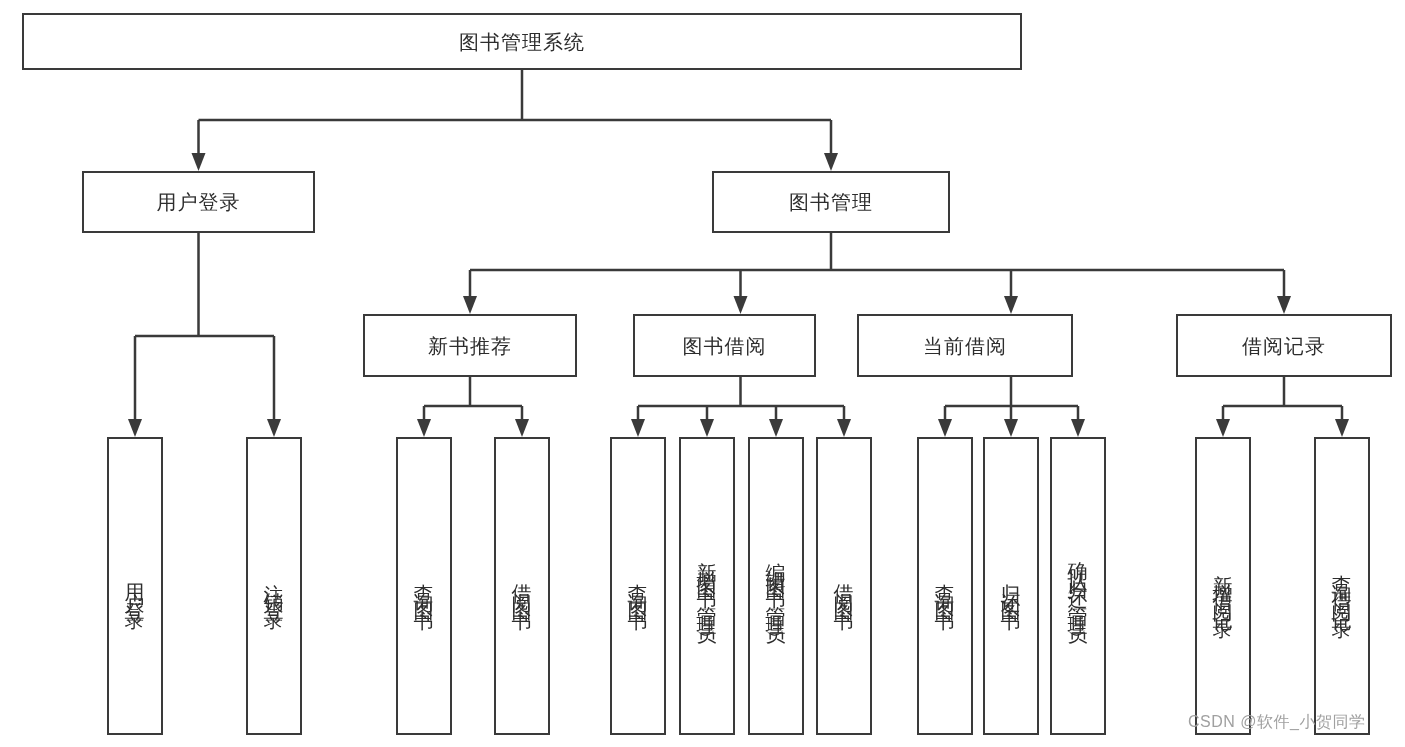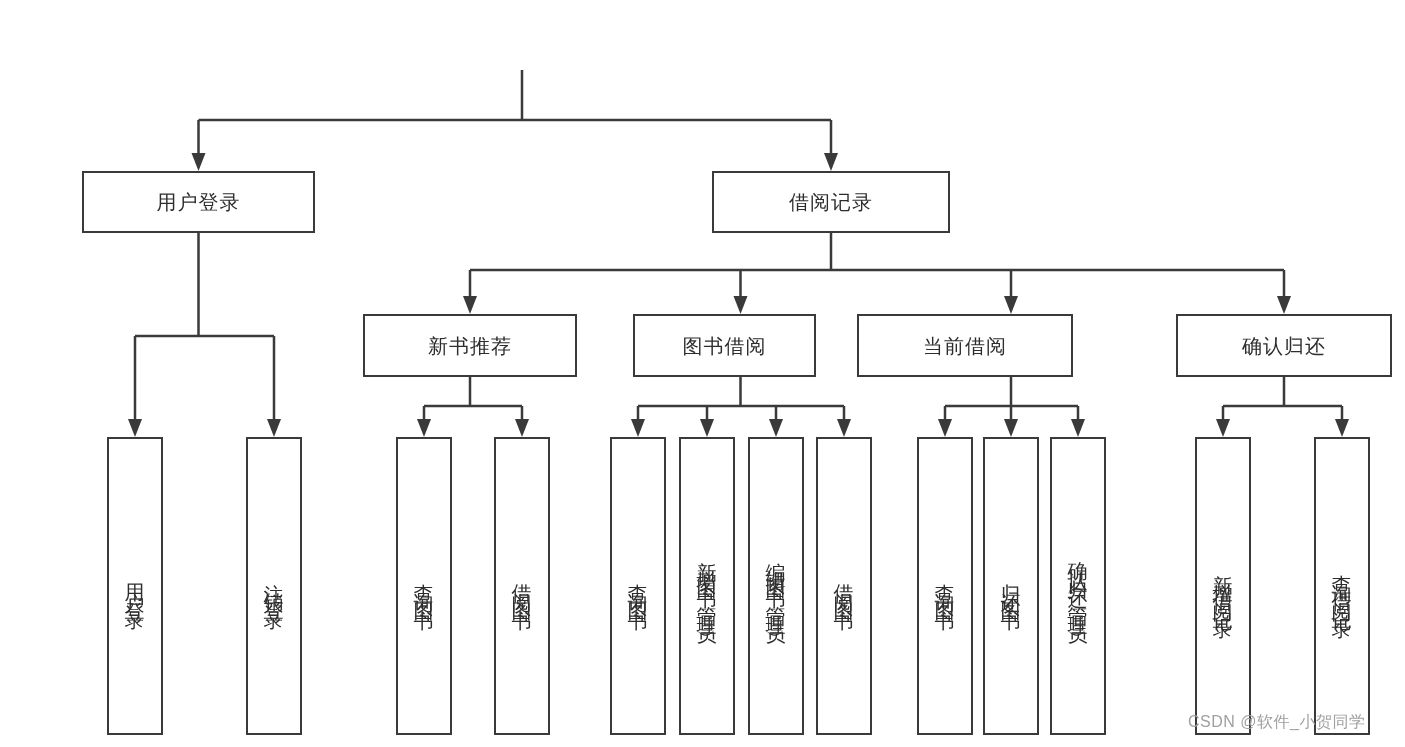--- a/index.html
+++ b/index.html
@@ -58,28 +58,29 @@
       <polygon points="837,419 851,419 844,437" fill="#3a3a3a"></polygon>
       <path d="M1011,377 L1011,406 M945,406 L1078,406 M945,406 L945,423 M1011,406 L1011,423 M1078,406 L1078,423" fill="none" stroke="#3a3a3a" stroke-width="2.5"></path>
       <polygon points="938,419 952,419 945,437" fill="#3a3a3a"></polygon>
       <polygon points="1004,419 1018,419 1011,437" fill="#3a3a3a"></polygon>
       <polygon points="1071,419 1085,419 1078,437" fill="#3a3a3a"></polygon>
       <path d="M1284,377 L1284,406 M1223,406 L1342,406 M1223,406 L1223,423 M1342,406 L1342,423" fill="none" stroke="#3a3a3a" stroke-width="2.5"></path>
       <polygon points="1216,419 1230,419 1223,437" fill="#3a3a3a"></polygon>
       <polygon points="1335,419 1349,419 1342,437" fill="#3a3a3a"></polygon>
     </svg>
 
+  <div class="box root" id="node-root">图书管理系统</div>
 
   <div class="box lvl2" id="node-login" style="left:82px;top:171px;width:233px;height:62px">用户登录</div>
-  <div class="box lvl2" id="node-mgmt" style="left:712px;top:171px;width:238px;height:62px">借阅记录</div>
+  <div class="box lvl2" id="node-mgmt" style="left:712px;top:171px;width:238px;height:62px">图书管理</div>
 
   <div class="box lvl3" id="node-new_books" style="left:363px;top:314px;width:214px;height:63px">新书推荐</div>
   <div class="box lvl3" id="node-book_borrow" style="left:633px;top:314px;width:183px;height:63px">图书借阅</div>
   <div class="box lvl3" id="node-current_borrow" style="left:857px;top:314px;width:216px;height:63px">当前借阅</div>
-  <div class="box lvl3" id="node-borrow_records" style="left:1176px;top:314px;width:216px;height:63px">确认归还</div>
+  <div class="box lvl3" id="node-borrow_records" style="left:1176px;top:314px;width:216px;height:63px">借阅记录</div>
 
   <div class="box leaf" id="node-user_login" style="left:107px">用户登录</div>
   <div class="box leaf" id="node-logout" style="left:246px">注销登录</div>
 
   <div class="box leaf" id="node-query_books_1" style="left:396px">查询图书</div>
   <div class="box leaf" id="node-borrow_books_1" style="left:494px">借阅图书</div>
 
   <div class="box leaf" id="node-query_books_2" style="left:610px">查询图书</div>
   <div class="box leaf" id="node-add_books_admin" style="left:679px">新增图书（管理员）</div>
   <div class="box leaf" id="node-edit_books_admin" style="left:748px">编辑图书（管理员）</div>

